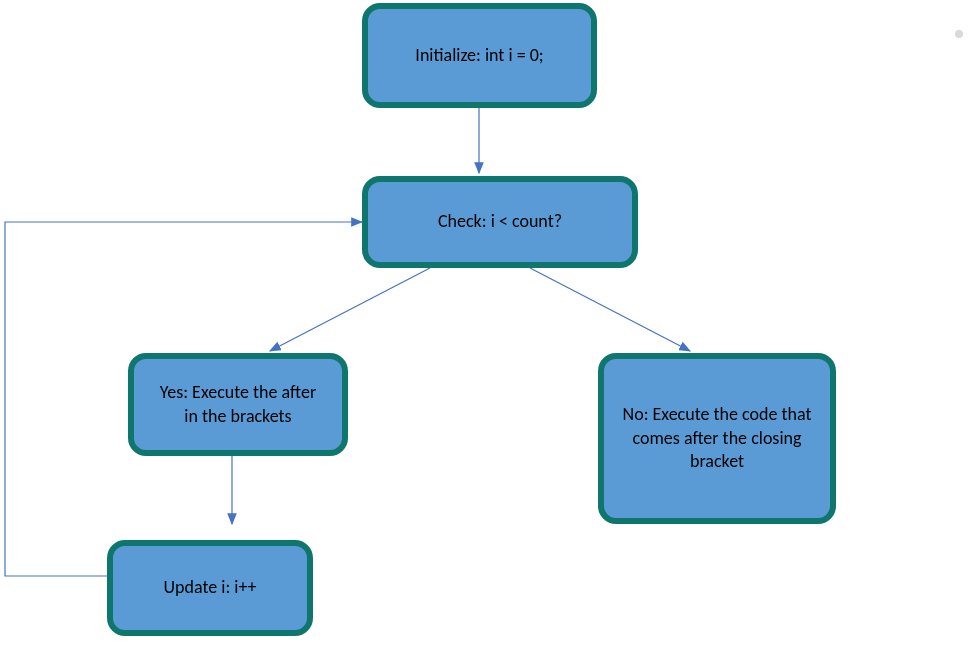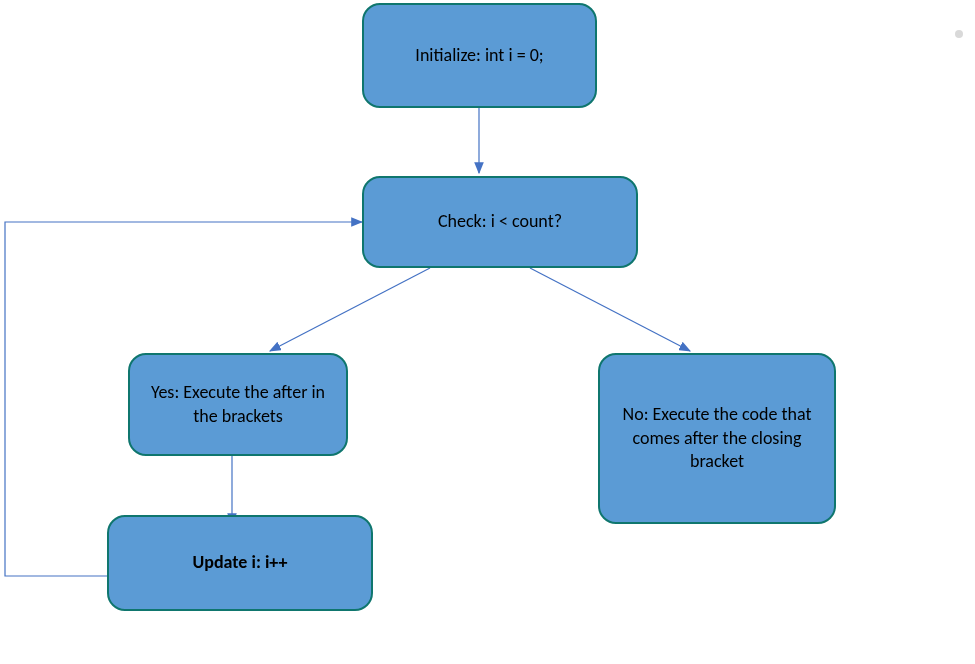--- a/index.html
+++ b/index.html
@@ -10,21 +10,21 @@
     body {
       width: 975px;
       height: 664px;
       position: relative;
       font-family: Calibri, Arial, sans-serif;
       background: white;
     }
     .node {
       position: absolute;
       background: #5b9bd5;
-      border: 2px solid #0f766e;
+      border: 6px solid #0f766e;
       border-radius: 18px;
       display: flex;
       align-items: center;
       justify-content: center;
       text-align: center;
       color: #000;
       font-size: 18px;
       padding: 10px 18px;
       line-height: 1.3;
     }
@@ -74,17 +74,17 @@
 </div>
 
 <div class="node" style="left:128px; top:353px; width:220px; height:103px;">
   <span>Yes: Execute the after in the brackets</span>
 </div>
 
 <div class="node" style="left:598px; top:353px; width:238px; height:171px;">
   <span>No: Execute the code that comes after the closing bracket</span>
 </div>
 
-<div class="node" style="left:107px; top:515px; width:266px; height:96px;font-weight:bold;">
+<div class="node" style="left:107px; top:540px; width:206px; height:96px;">
   <span>Update  i: i++</span>
 </div>
 
 <div class="dot" style="left:955px; top:30px;"></div>
 
 </body></html>

